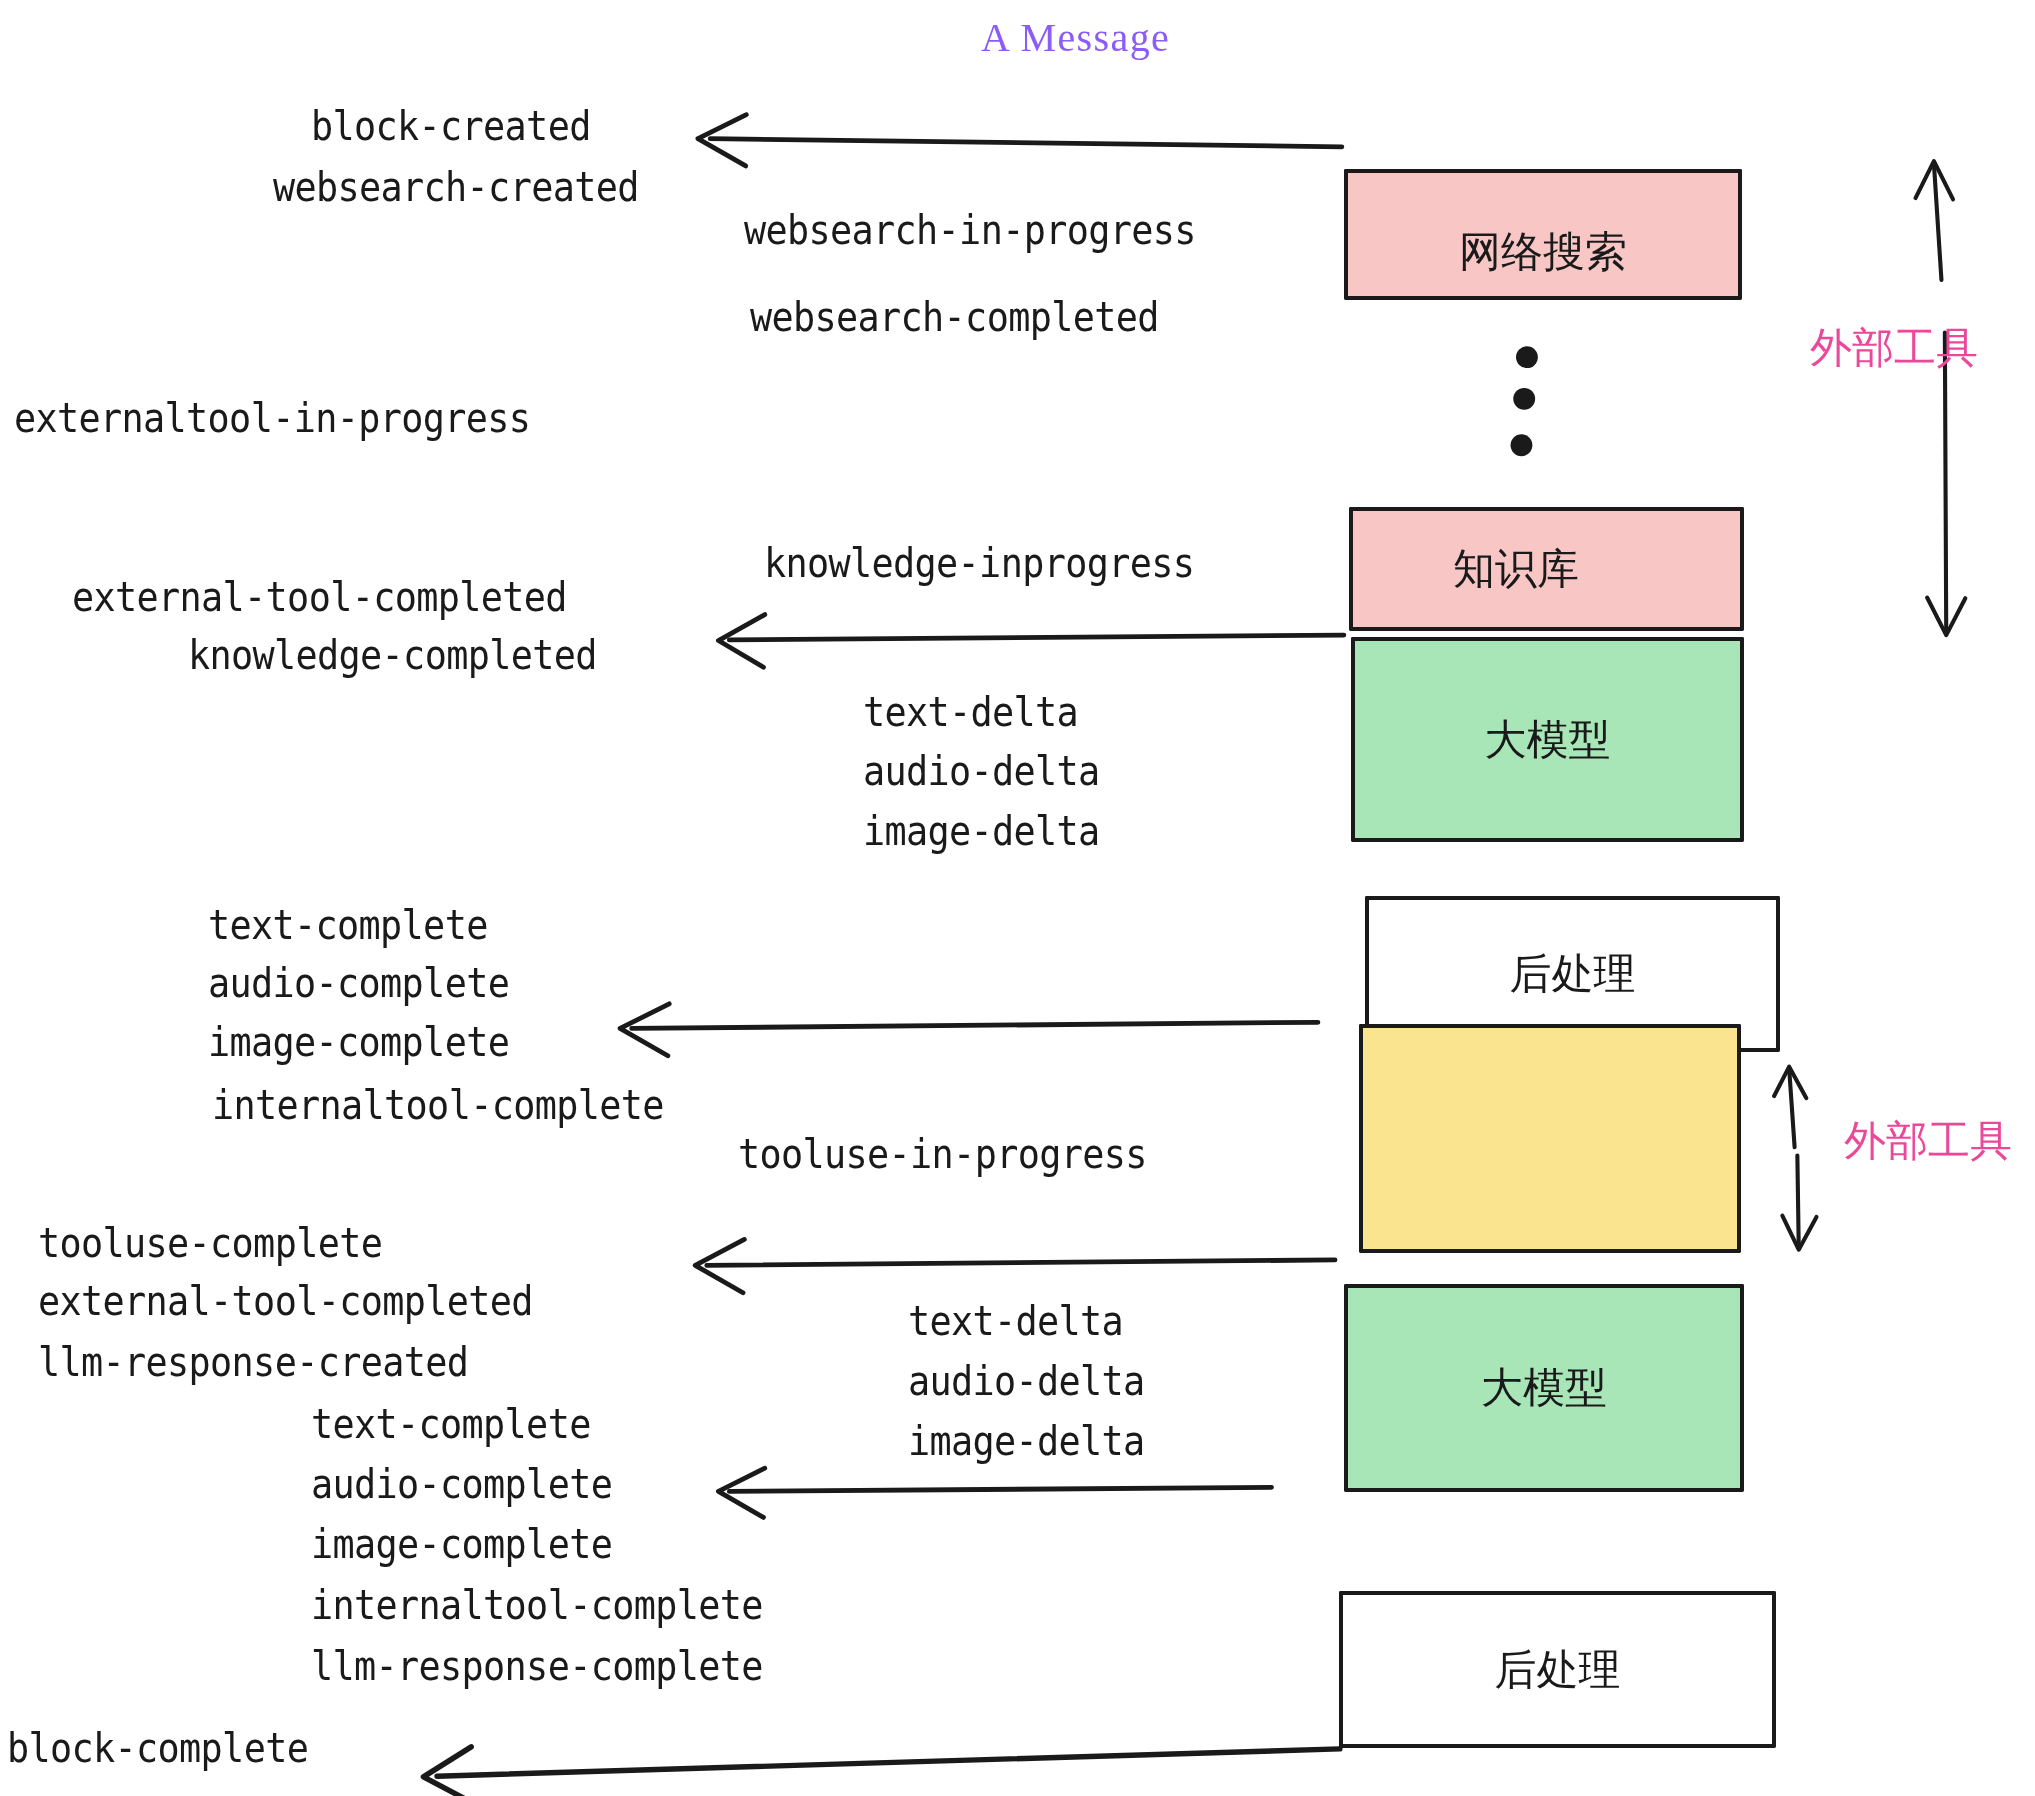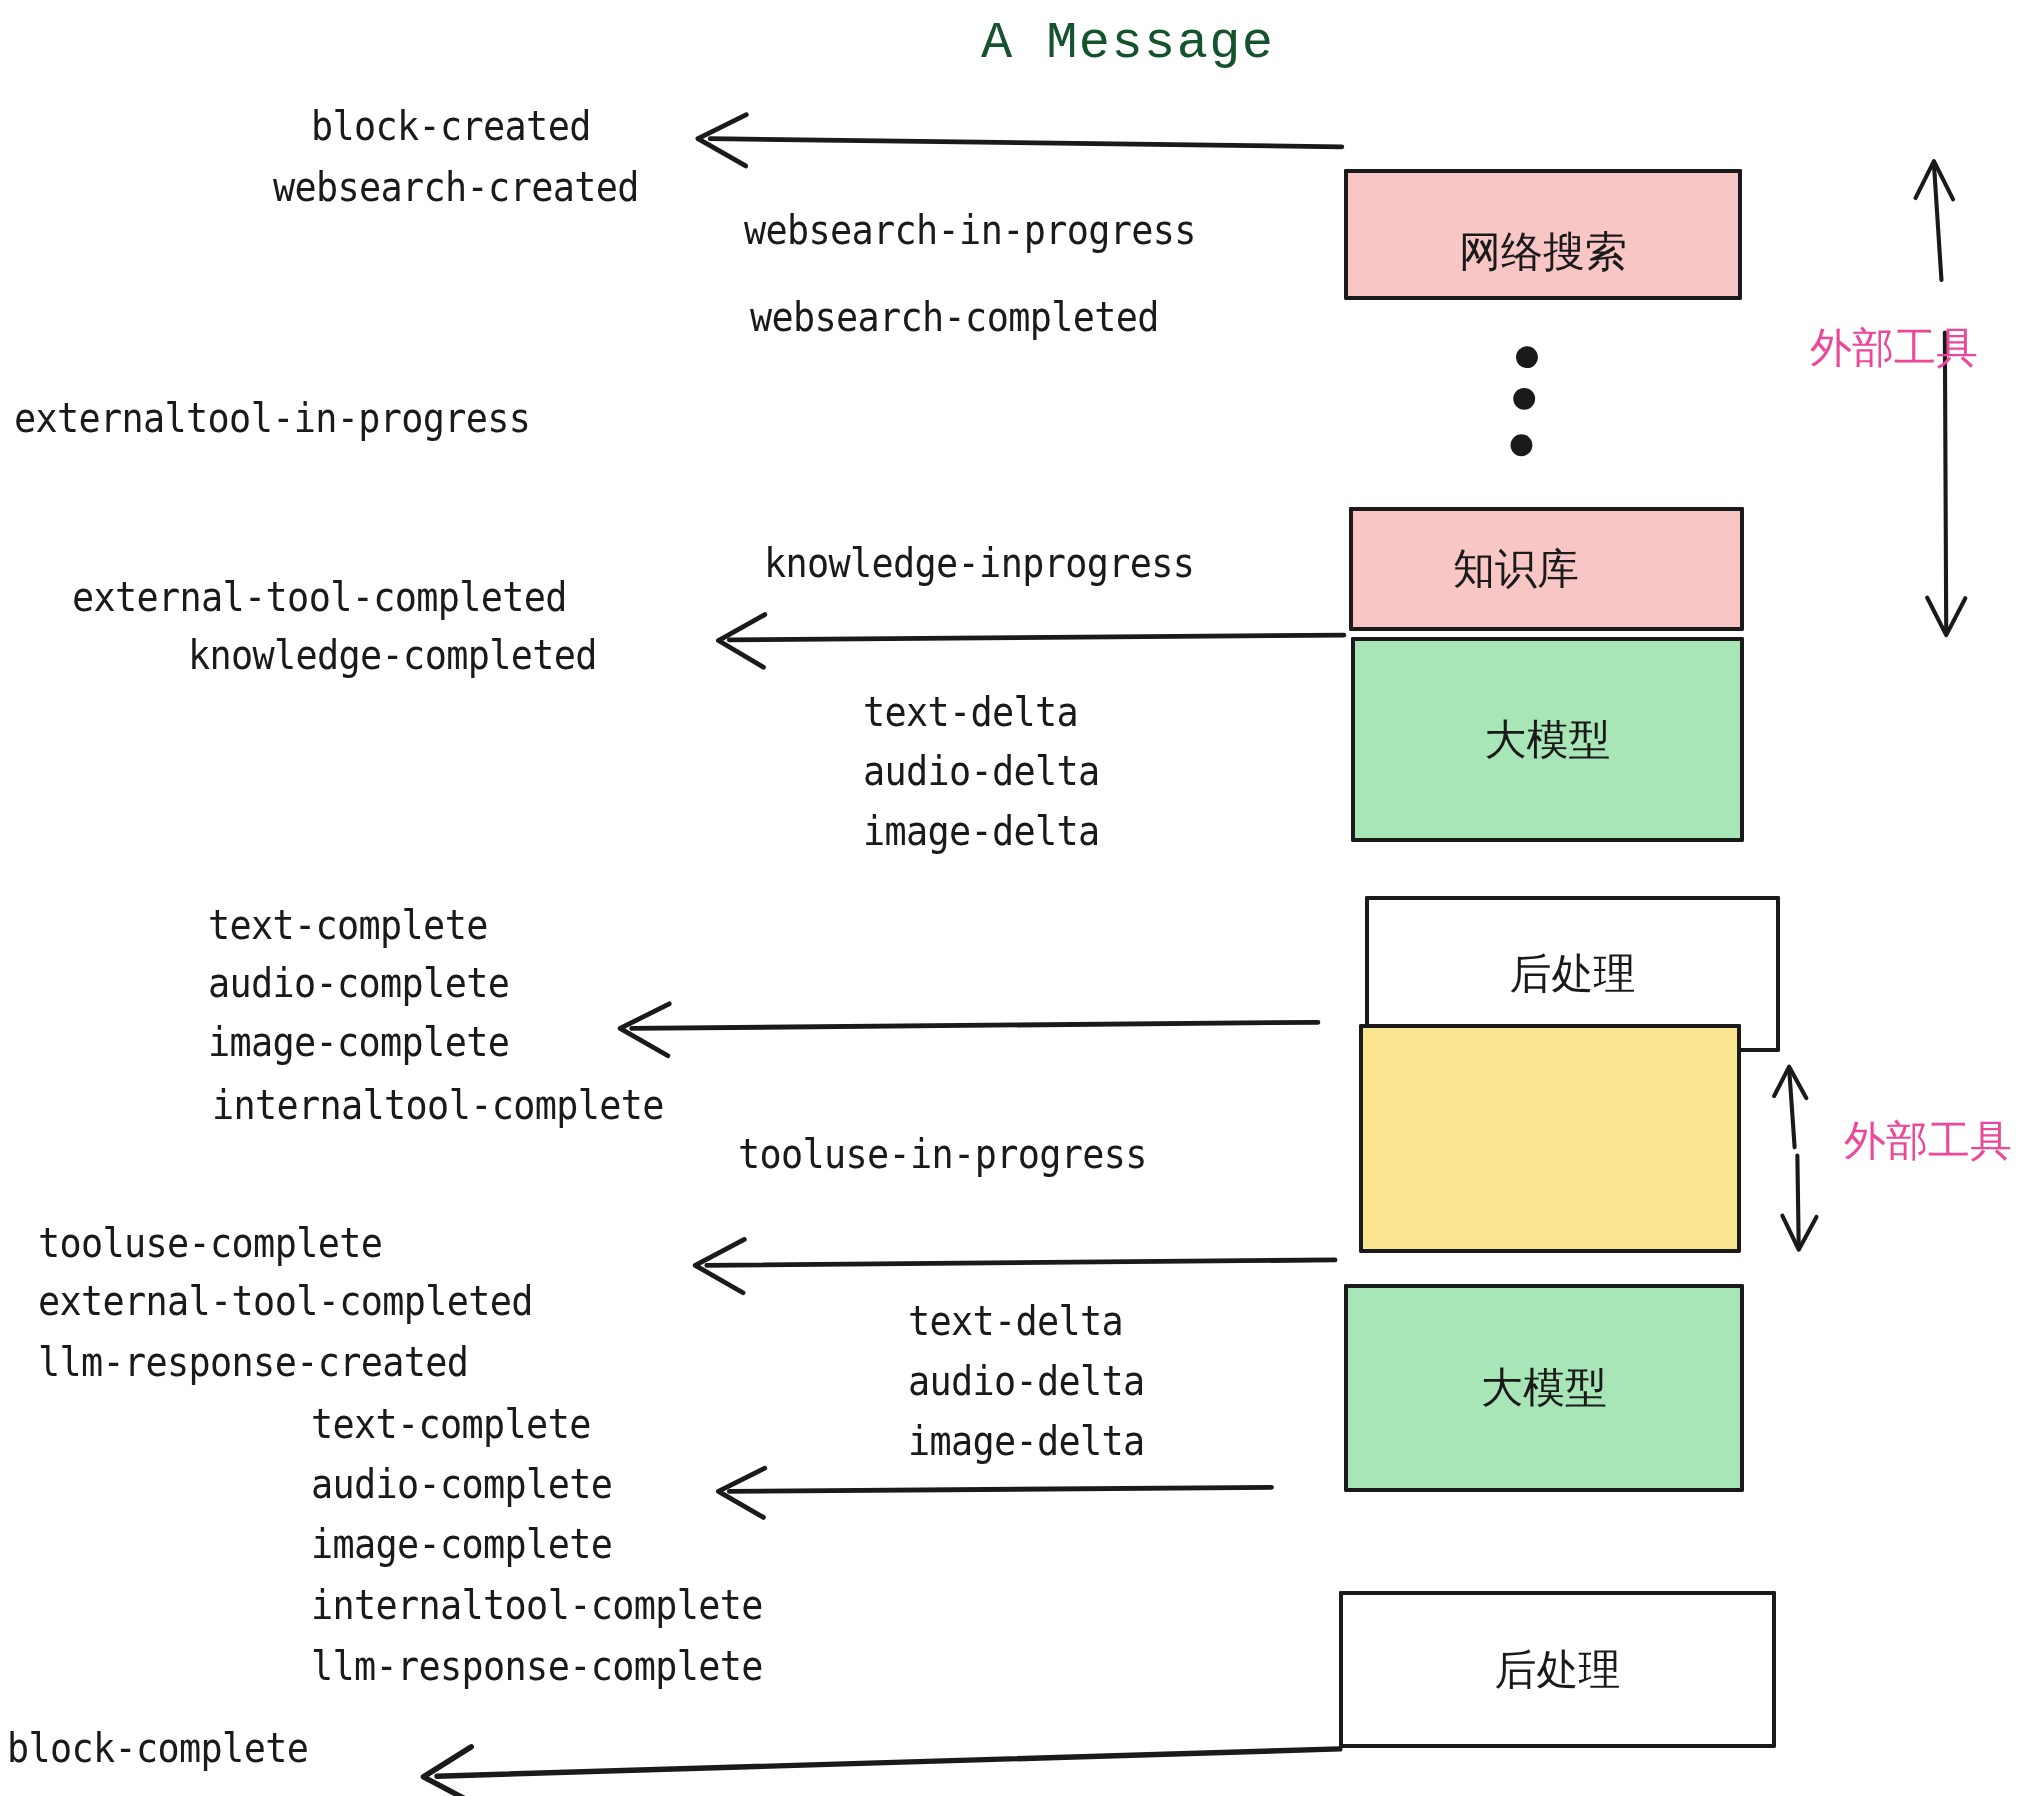--- a/index.html
+++ b/index.html
@@ -30,23 +30,23 @@
     font-family: "DejaVu Sans Mono", monospace;
     font-size: 40px;
     line-height: 1;
     letter-spacing: -0.7px;
     transform: scaleX(0.92);
     transform-origin: left center;
   }
   .title {
     position: absolute;
     white-space: pre;
-    color: #14532d;
-    font-family: Liberation Mono, monospace;
-    font-size: 52px;
+    color: #8b5cf6;
+    font-family: Liberation Serif, serif;
+    font-size: 40px;
     letter-spacing: 1.4px;
   }
   .boxlabel {
     position: absolute;
     display: flex;
     align-items: center;
     justify-content: center;
     color: #1a1a1a;
     font-family: "DejaVu Sans", sans-serif;
     font-size: 42px;

